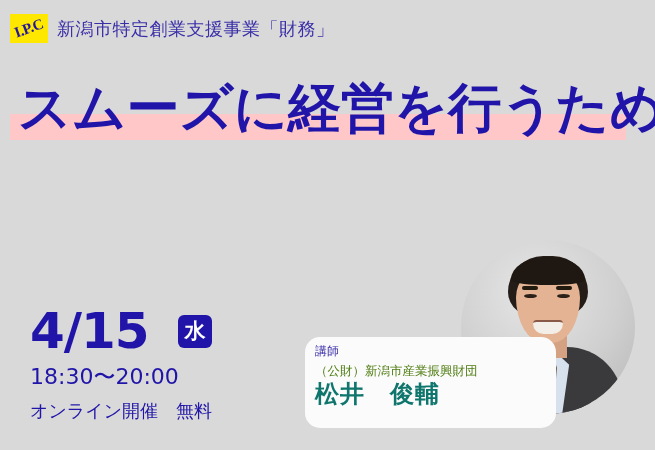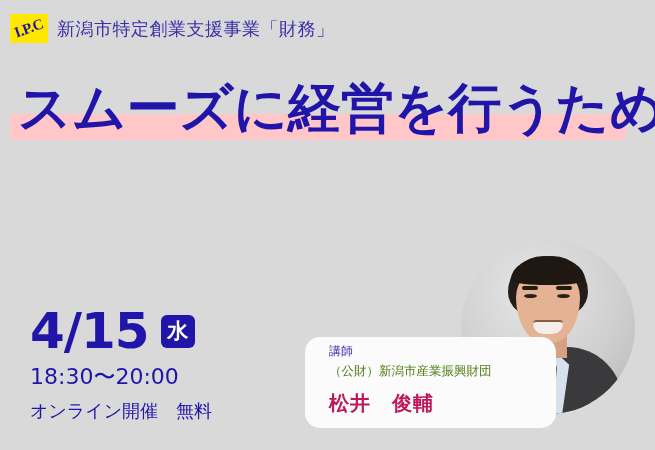--- a/index.html
+++ b/index.html
@@ -96,20 +96,21 @@
   .date-block {
     position: absolute;
     left: 30px;
     top: 306px;
     color: #2015a8;
   }
   .date-row {
     display: flex;
     align-items: center;
     gap: 12px;
+    justify-content: space-between;
   }
   .date-main {
     font-size: 50px;
     font-weight: bold;
     line-height: 1;
     letter-spacing: -1px;
     color: #2015a8;
     font-family: "DejaVu Sans", sans-serif;
   }
   .dow-badge {
@@ -245,40 +246,40 @@
   
   .speaker-card {
     position: absolute;
     left: 305px;
     top: 337px;
     width: 251px;
     height: 91px;
     background: #fbfbfb;
     border-radius: 15px;
     box-sizing: border-box;
-    padding: 8px 0 0 24px;
+    padding: 8px 0 0 10px;
   }
   .sp-role {
     font-size: 12px;
     color: #3b2fa8;
     line-height: 1.15;
     font-family: "DejaVu Sans", sans-serif;
   }
   .sp-org {
     margin-top: 4px;
     font-size: 12.5px;
     color: #4d7c0f;
     line-height: 1.25;
     font-family: "DejaVu Sans", sans-serif;
   }
   .sp-name {
-    margin-top: 14px;
-    font-size: 20px;
-    font-weight: bold;
-    color: #be185d;
+    margin-top: 3px;
+    font-size: 24px;
+    font-weight: bold;
+    color: #0f766e;
     line-height: 1.1;
     letter-spacing: 1px;
     font-family: "DejaVu Sans", sans-serif;
   }
 </style>
 </head>
 <body>
 
 <div id="poster">
 

